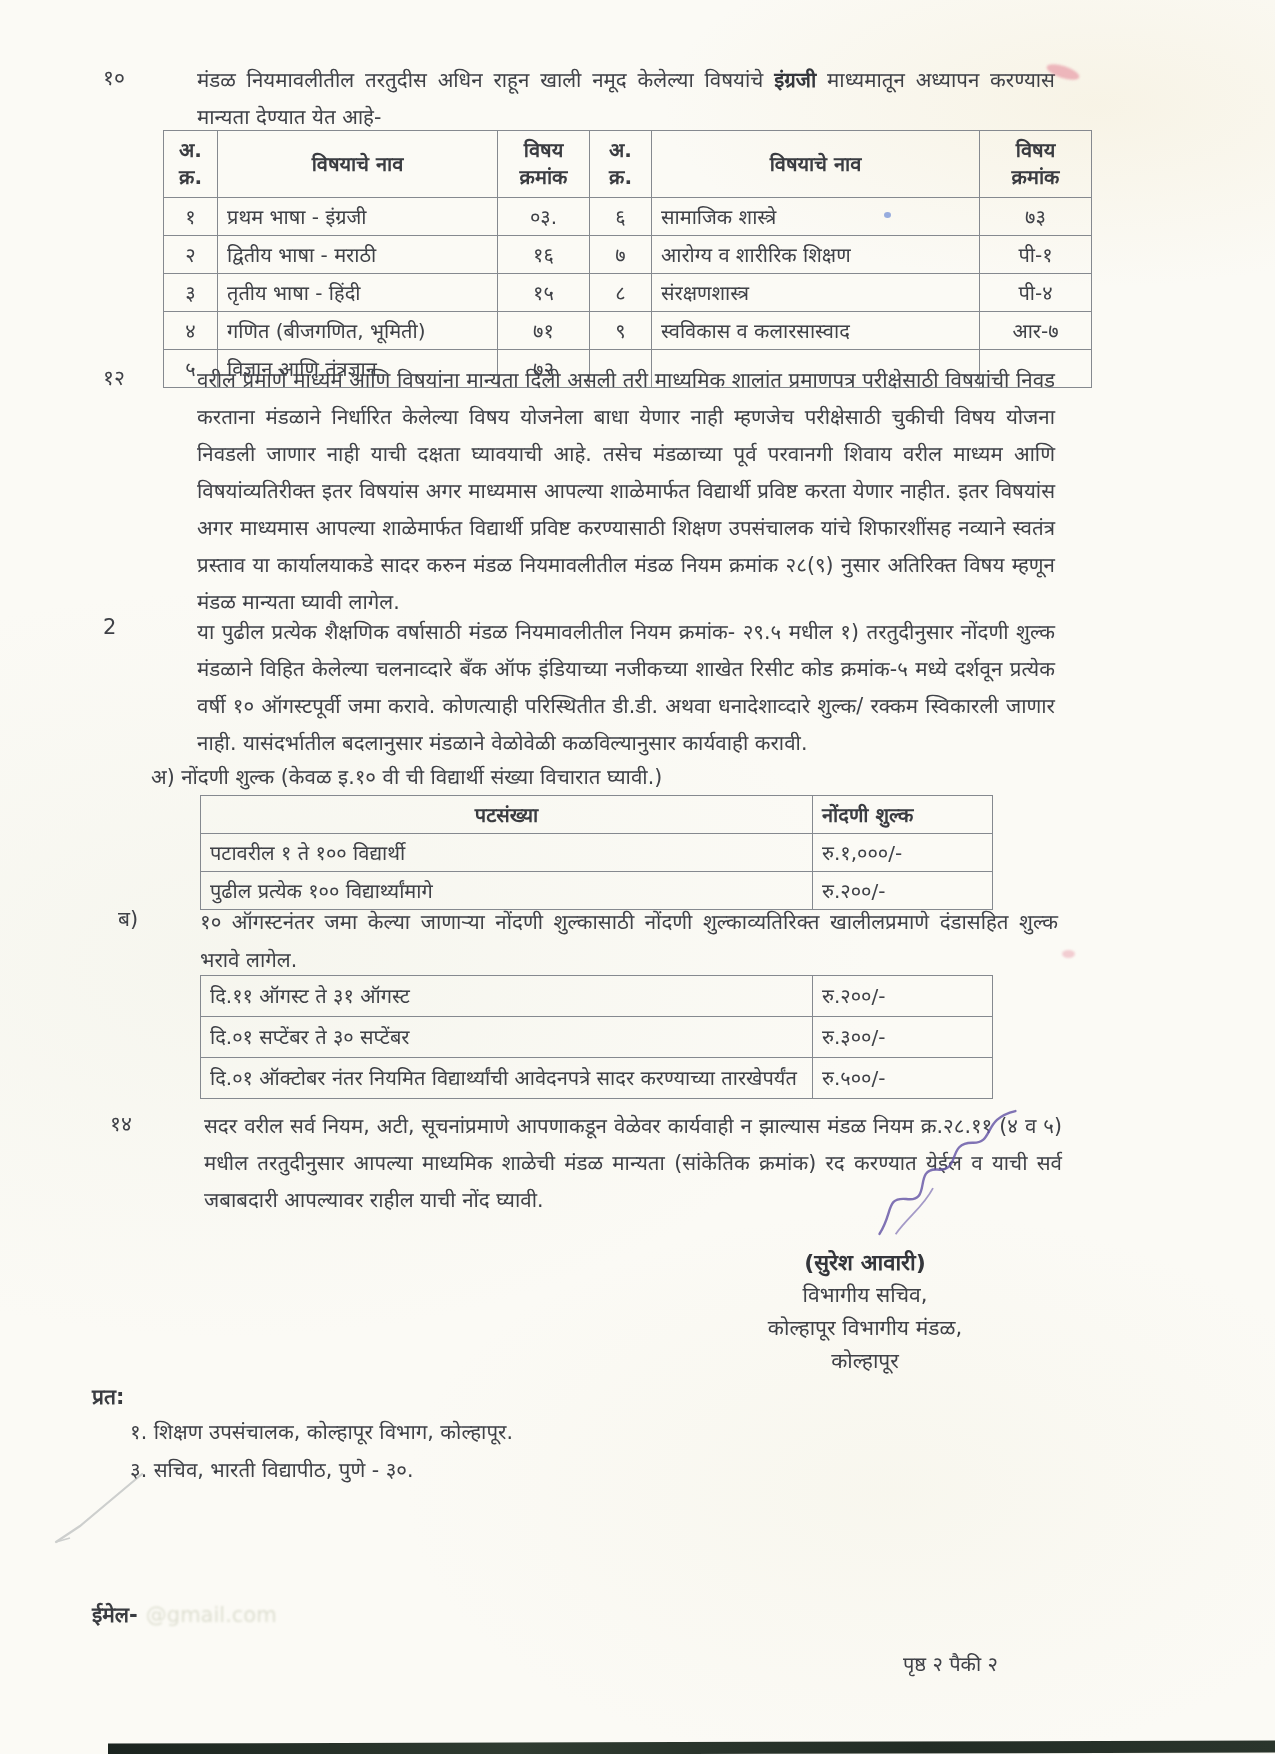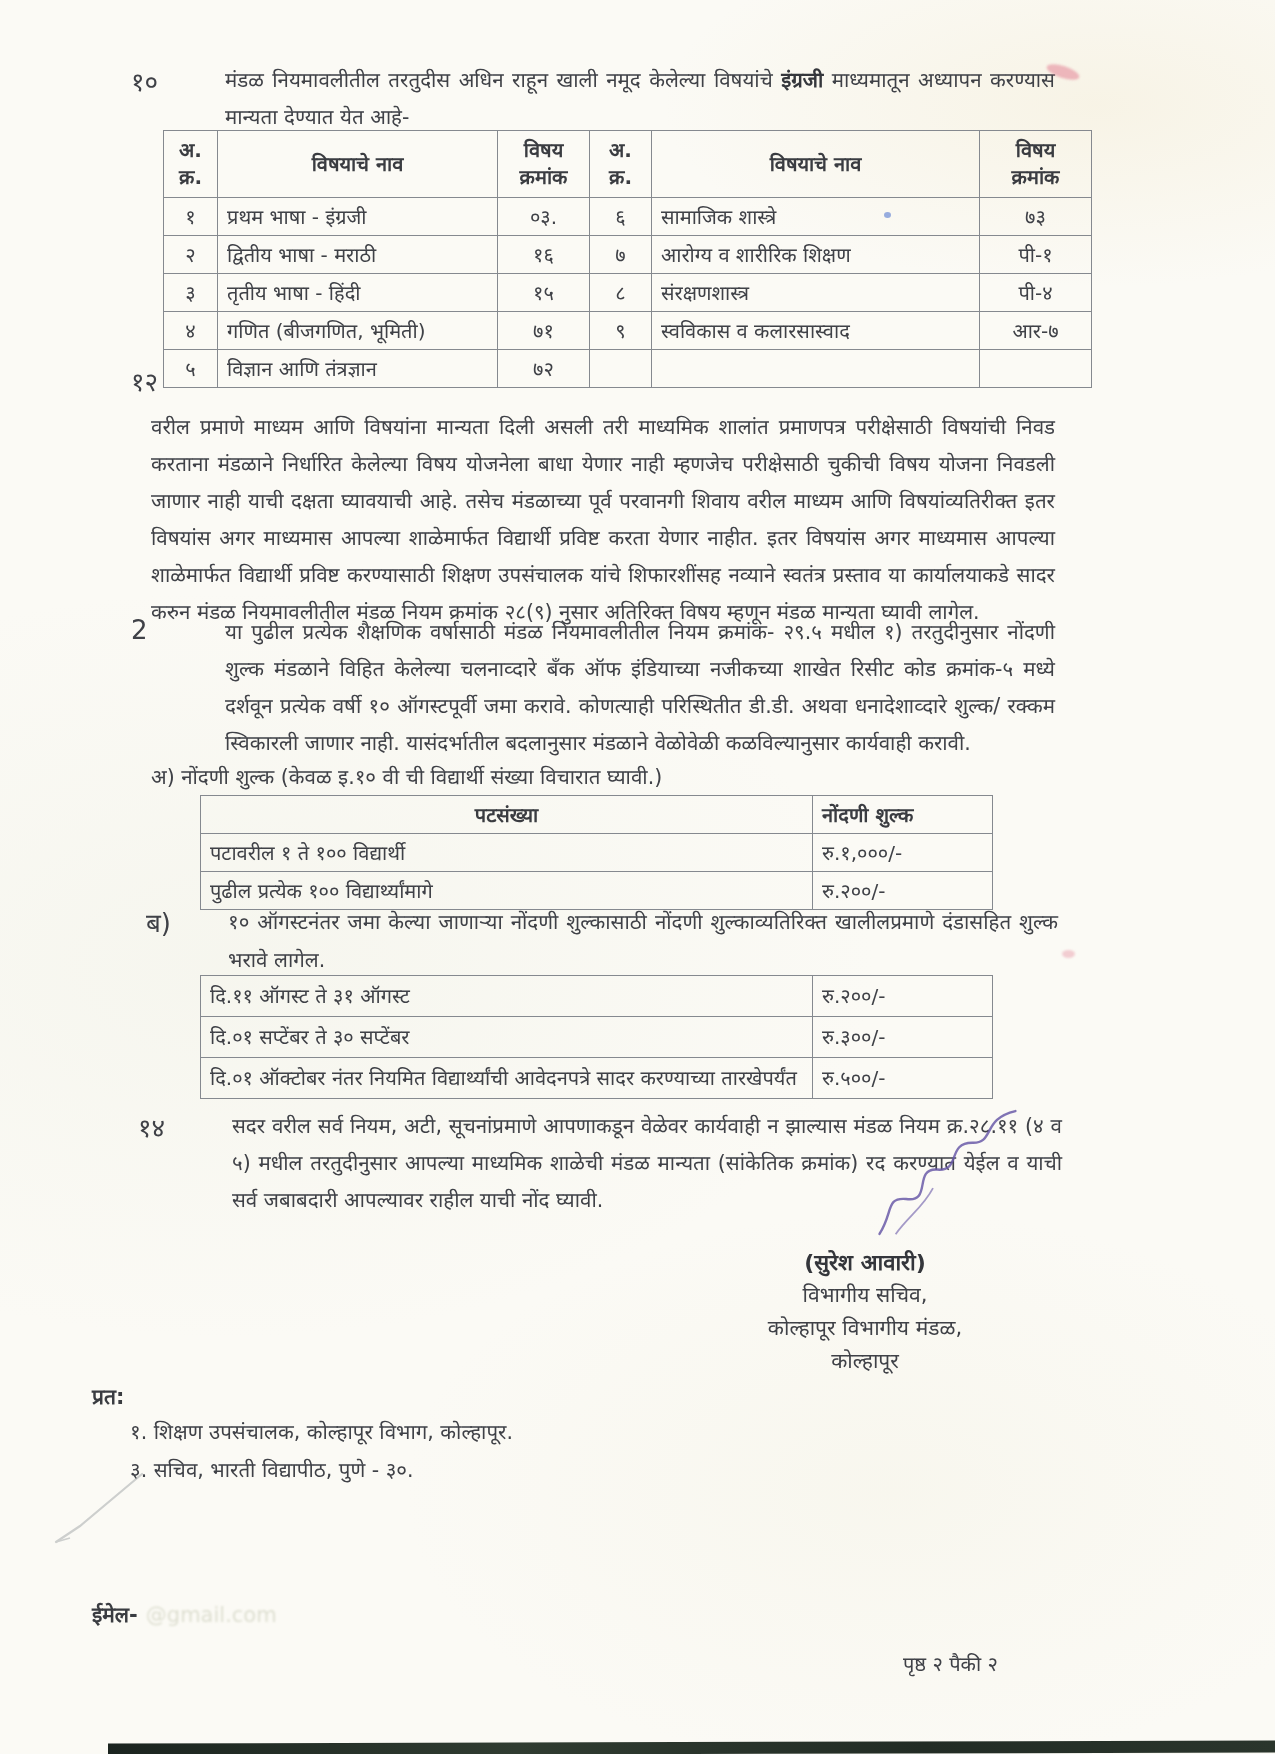--- a/index.html
+++ b/index.html
@@ -7,21 +7,21 @@
     position:relative;width:1275px;height:1754px;overflow:hidden;
     font-family:"DejaVu Sans","Liberation Sans",sans-serif;
     color:#3f4147;
     background:
       radial-gradient(ellipse 620px 260px at 86% 6%, rgba(238,226,190,.28), transparent 70%),
       radial-gradient(ellipse 900px 520px at 18% 55%, rgba(228,231,214,.22), transparent 72%),
       radial-gradient(ellipse 700px 400px at 70% 85%, rgba(236,233,210,.20), transparent 70%),
       #fbfaf5;
   }
   .para{position:absolute;display:flex;}
-  .para .num{flex:0 0 46px;font-size:26px;padding-top:1px;margin-left:28px;}
+  .para .num{flex:0 0 46px;font-size:21px;padding-top:1px;}
   .para .ptxt{flex:1;font-size:20.5px;line-height:37px;text-align:justify;margin-left:48px;}
   .bold{font-weight:bold;color:#35373c;}
   table{border-collapse:collapse;font-size:20px;color:#3f4147;}
   th,td{border:1px solid #85898f;padding:2px 9px;}
   th{font-weight:bold;color:#3a3c41;}
   .t1{position:absolute;left:163px;top:130px;width:928px;table-layout:fixed;}
   .t1 th{height:62px;text-align:center;vertical-align:middle;line-height:27px;}
   .t1 td{height:33px;}
   .t1 .c-num{text-align:center;}
   .t2{position:absolute;left:200px;top:795px;width:792px;table-layout:fixed;}
@@ -109,21 +109,21 @@
       <td class="c-num">५</td>
       <td>विज्ञान आणि तंत्रज्ञान</td>
       <td class="c-num">७२</td>
       <td class="c-num"></td>
       <td></td>
       <td class="c-num"></td>
     </tr>
   </tbody>
     </table>
 
-  <div class="para" style="left:103px;top:362px;width:952px;flex-direction:column;">
+  <div class="para" style="left:103px;top:362px;width:952px;">
     <span class="num">१२</span>
     <div class="ptxt">वरील प्रमाणे माध्यम आणि विषयांना मान्यता दिली असली तरी माध्यमिक शालांत प्रमाणपत्र परीक्षेसाठी विषयांची निवड करताना मंडळाने निर्धारित केलेल्या विषय योजनेला बाधा येणार नाही म्हणजेच परीक्षेसाठी चुकीची विषय योजना निवडली जाणार नाही याची दक्षता घ्यावयाची आहे. तसेच मंडळाच्या पूर्व परवानगी शिवाय वरील माध्यम आणि विषयांव्यतिरीक्त इतर विषयांस अगर माध्यमास आपल्या शाळेमार्फत विद्यार्थी प्रविष्ट करता येणार नाहीत. इतर विषयांस अगर माध्यमास आपल्या शाळेमार्फत विद्यार्थी प्रविष्ट करण्यासाठी शिक्षण उपसंचालक यांचे शिफारशींसह नव्याने स्वतंत्र प्रस्ताव या कार्यालयाकडे सादर करुन मंडळ नियमावलीतील मंडळ नियम क्रमांक २८(९) नुसार अतिरिक्त विषय म्हणून मंडळ मान्यता घ्यावी लागेल.</div>
   </div>
 
   <div class="para" style="left:103px;top:614px;width:952px;">
     <span class="num">2</span>
     <div class="ptxt">या पुढील प्रत्येक शैक्षणिक वर्षासाठी मंडळ नियमावलीतील नियम क्रमांक- २९.५ मधील १) तरतुदीनुसार नोंदणी शुल्क मंडळाने विहित केलेल्या चलनाव्दारे बँक ऑफ इंडियाच्या नजीकच्या शाखेत रिसीट कोड क्रमांक-५ मध्ये दर्शवून प्रत्येक वर्षी १० ऑगस्टपूर्वी जमा करावे. कोणत्याही परिस्थितीत डी.डी. अथवा धनादेशाव्दारे शुल्क/ रक्कम स्विकारली जाणार नाही. यासंदर्भातील बदलानुसार मंडळाने वेळोवेळी कळविल्यानुसार कार्यवाही करावी.</div>
   </div>
   <div class="subline" style="left:151px;top:762px;">अ) नोंदणी शुल्क (केवळ इ.१० वी ची विद्यार्थी संख्या विचारात घ्यावी.)</div>
 

